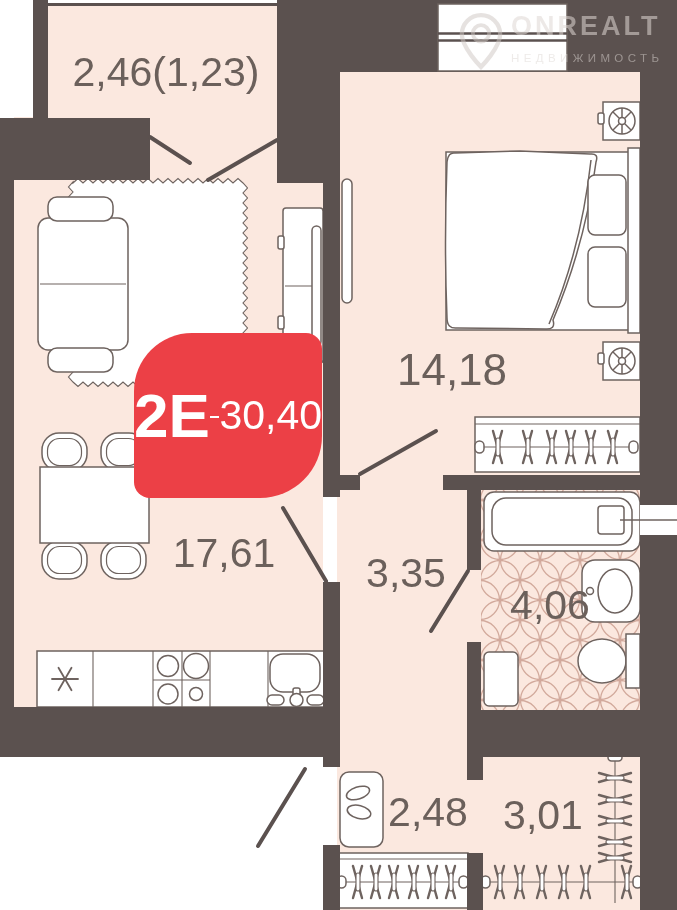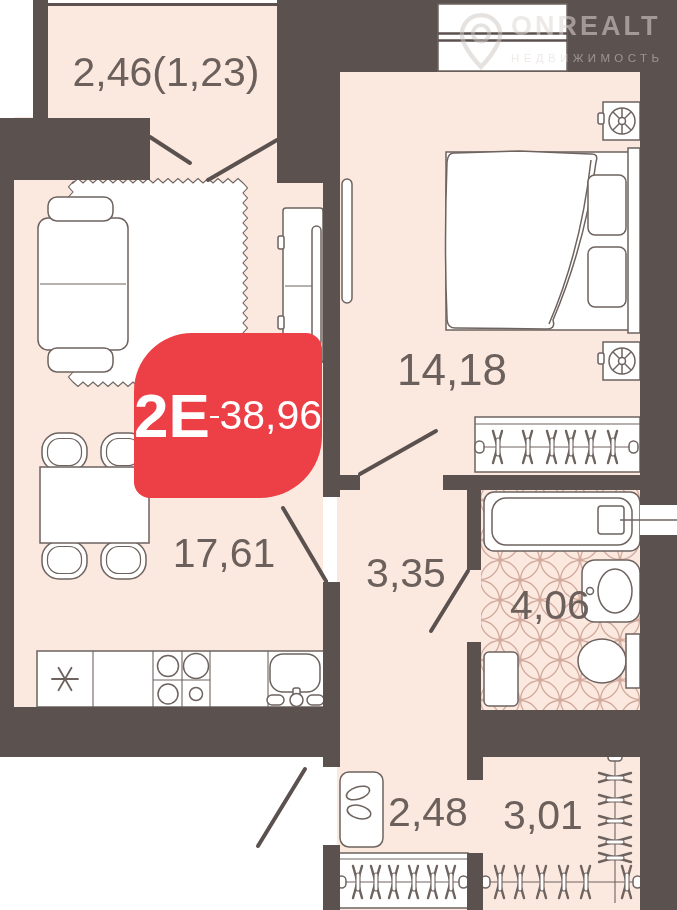--- a/index.html
+++ b/index.html
@@ -286,21 +286,21 @@
     <text class="lbl" x="406" y="587">3,35</text>
     <text class="lbl" x="550" y="619">4,06</text>
     <text class="lbl" x="428" y="826">2,48</text>
     <text class="lbl" x="543" y="829">3,01</text>
   </g>
 </svg>
 
 <div id="badge">
   <div class="type">2Е</div>
   <div class="rule"></div>
-  <div class="area">38,96</div>
+  <div class="area">30,40</div>
 </div>
 
 <div id="watermark">
   <svg width="46" height="58" viewBox="0 0 48 60">
     <path d="M24,3 C12.9,3 4,11.9 4,23 c0,14 20,34 20,34 s20,-20 20,-34 C44,11.9 35.1,3 24,3 Z" fill="none" stroke="rgba(205,198,194,0.5)" stroke-width="4.5"></path>
     <circle cx="24" cy="22" r="8.5" fill="none" stroke="rgba(205,198,194,0.5)" stroke-width="4"></circle>
   </svg>
   <div class="wm-text">
     <div class="brand">ONREALT</div>
     <div class="tagline">НЕДВИЖИМОСТЬ</div>

